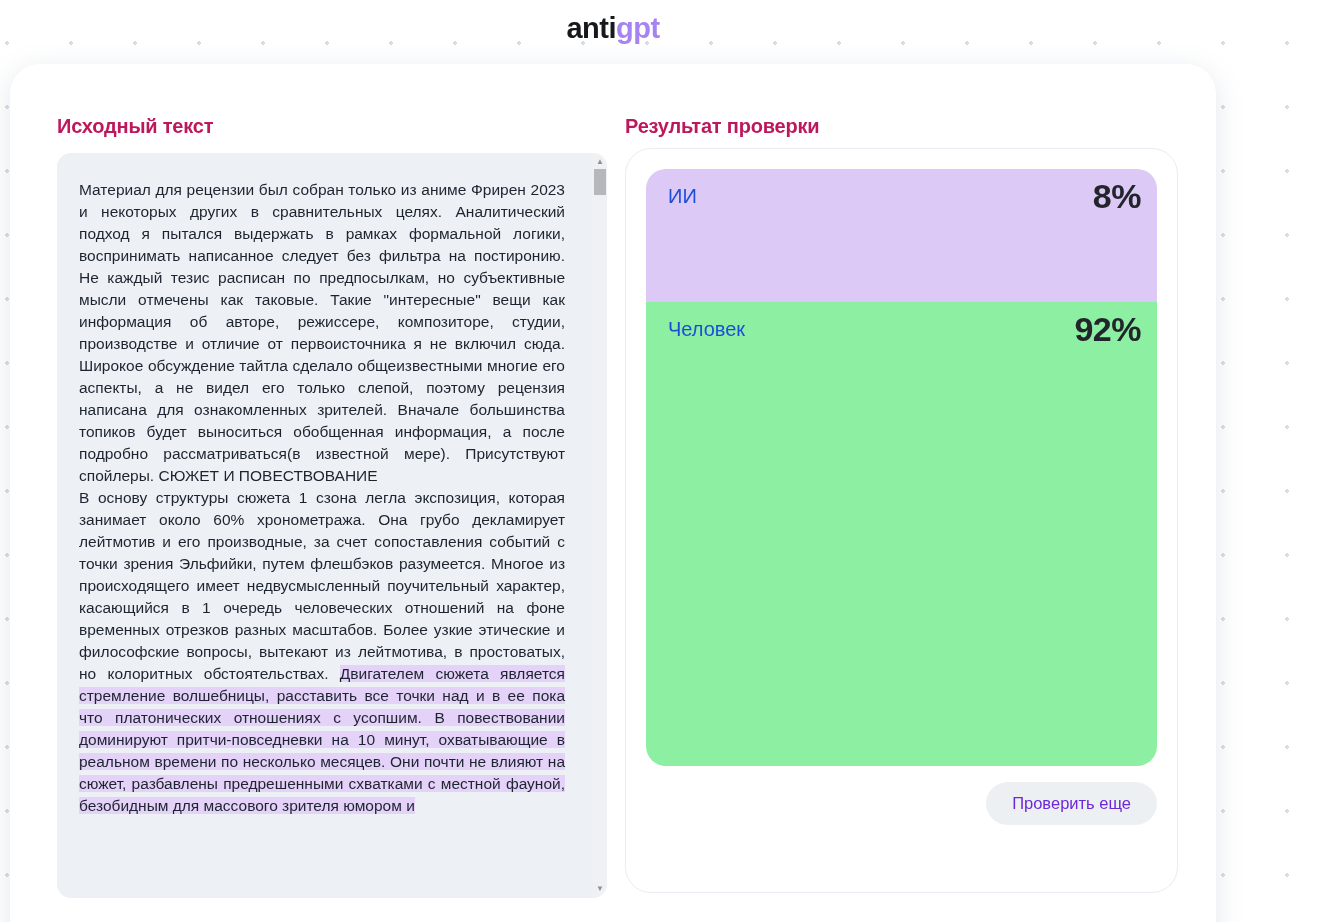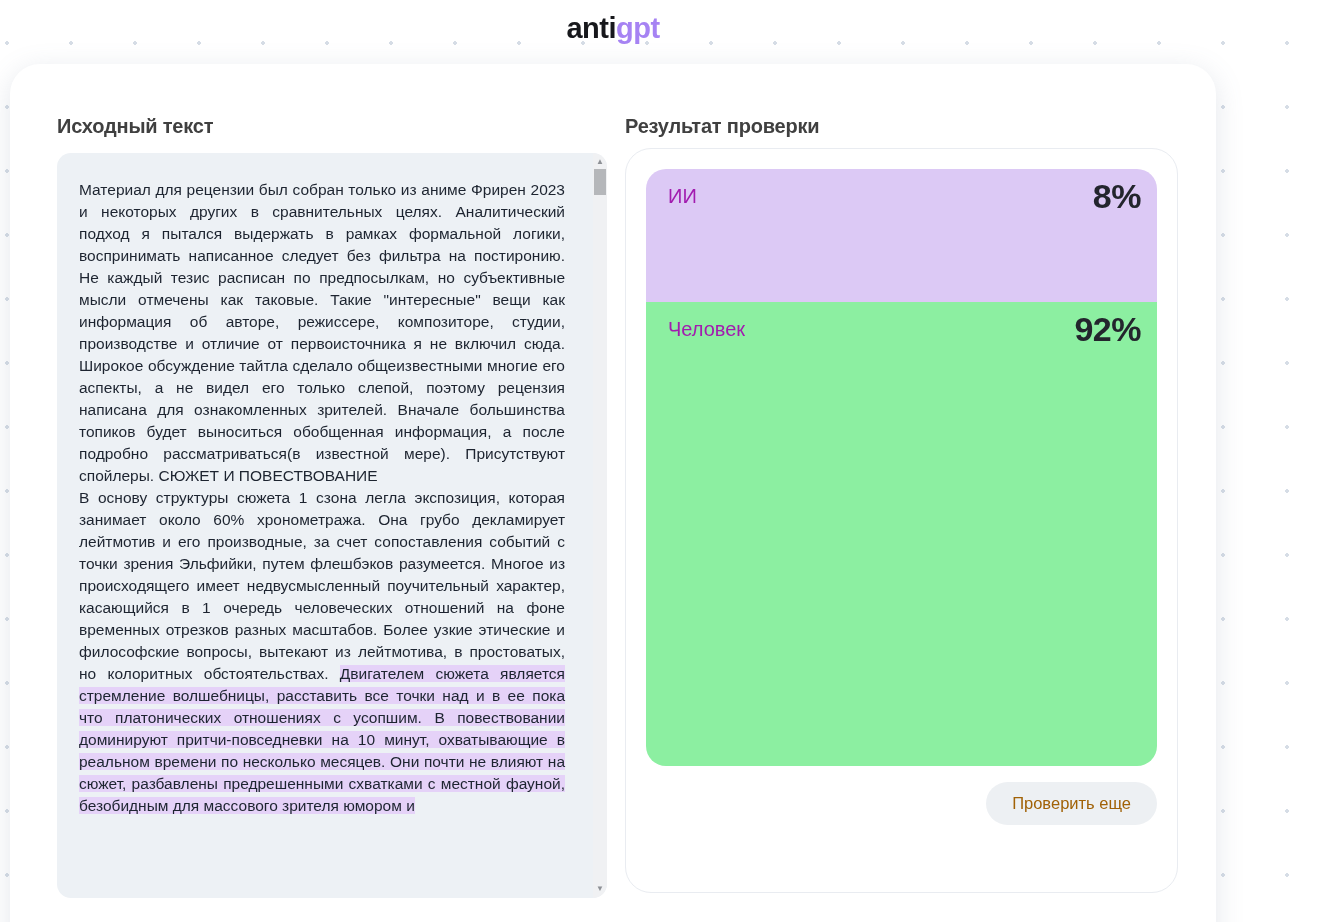--- a/index.html
+++ b/index.html
@@ -24,21 +24,21 @@
   .logo { font-size:29px; font-weight:700; letter-spacing:-0.5px; color:#17181c;margin-top:16px; }
   .logo .brand-suffix { color:#a683f3; }
 
   
   .main-card {
     position:absolute; left:10px; top:64px; width:1206px; height:912px;
     background:#ffffff; border-radius:30px;
     box-shadow: 0 6px 28px rgba(108,124,147,0.18);
   }
   .col-title {
-    font-size:20px; font-weight:700; color:#404040; letter-spacing:-0.2px;
+    font-size:20px; font-weight:700; color:#be185d; letter-spacing:-0.2px;
     line-height:24px;
   }
   
   .left-col { position:absolute; left:47px; top:50px; width:550px; }
   .text-panel {
     position:relative; margin-top:15px; width:550px; height:745px;
     background:#edf1f5; border-radius:14px; overflow:hidden;
   }
   .text-content {
     position:absolute; left:0; top:0; right:0; bottom:0;
@@ -70,36 +70,36 @@
   .result-card {
     margin-top:10px; width:553px; height:745px;
     background:#ffffff; border:1px solid #e9ecf1; border-radius:26px;
     padding:20px; 
   }
   .block { position:relative; width:100%; }
   .block-ai { height:133px; background:#dcc9f5; border-radius:20px 20px 0 0; }
   .block-human { height:464px; background:#8cefa1; border-radius:0 0 20px 20px; }
   .block-label {
     position:absolute; left:22px; top:16px;
-    font-size:20px; font-weight:500; color:#a21caf;
+    font-size:20px; font-weight:500; color:#1d4ed8;
   }
   .block-value {
     position:absolute; right:16px; top:8px;
     font-size:34px; font-weight:600; color:#23252d; letter-spacing:-0.5px;
   }
   .disclaimer {
     margin-top:16px; padding-left:1px;
     font-size:14.5px; line-height:20px; color:#8892a0;
   }
   .disc-line { display:block; }
   .button-row { margin-top:13px; text-align:right; }
   .check-again-btn {
     display:inline-block; border:none; cursor:pointer;
     padding:12px 26px; border-radius:22px; background:#edf0f3;
-    font-family:inherit; font-size:16.5px; font-weight:500; color:#a16207;
+    font-family:inherit; font-size:16.5px; font-weight:500; color:#6d28d9;
   }
 </style>
 </head>
 <body>
 
 <div class="stage">
 
   <div class="logo-wrap">
     <span class="logo"><span class="brand-prefix">anti</span><span class="brand-suffix">gpt</span></span>
   </div>

